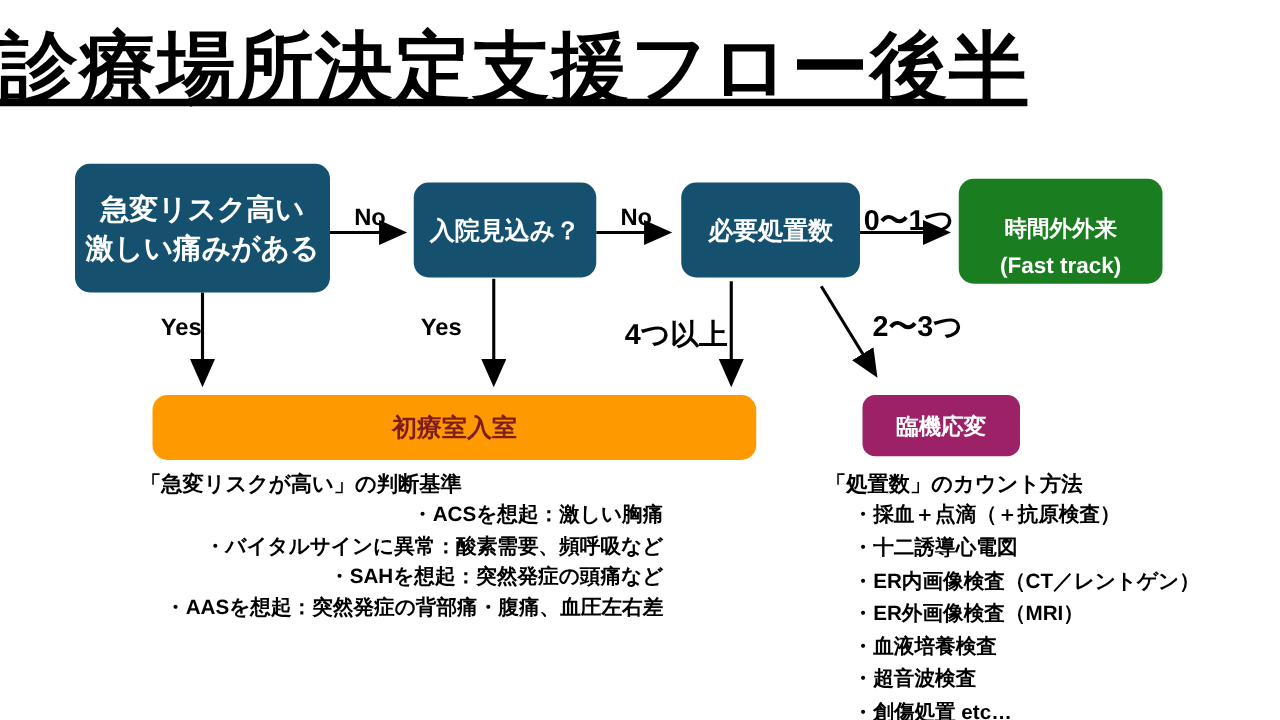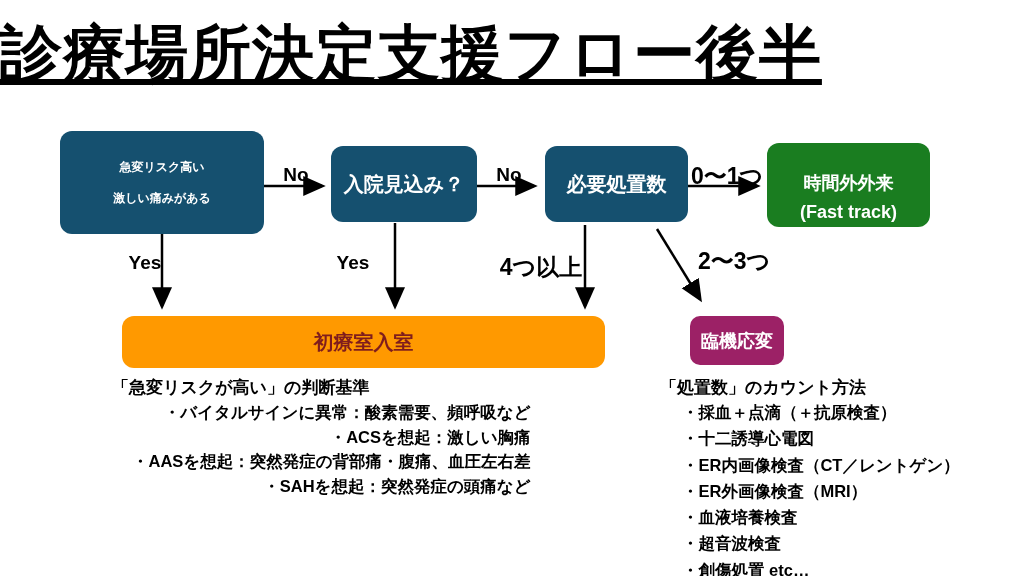--- a/index.html
+++ b/index.html
@@ -9,26 +9,26 @@
   }
   .title{
     position:absolute;left:0;top:12px;width:1024px;
     font-size:62px;font-weight:600;letter-spacing:1px;white-space:nowrap;text-decoration:underline;
   }
   .box{
     position:absolute;border-radius:12px;display:flex;flex-direction:column;
     align-items:center;justify-content:center;text-align:center;
     color:#ffffff;font-weight:700;box-sizing:border-box;
   }
-  .box-risk{left:60px;top:131px;width:204px;height:103px;font-size:12px;line-height:31px;}
+  .box-risk{left:60px;top:131px;width:204px;height:103px;font-size:23px;line-height:31px;}
   .box-admission{left:331px;top:146px;width:146px;height:76px;font-size:20px;}
   .box-procedure{left:545px;top:146px;width:143px;height:76px;font-size:20px;}
   .box-fasttrack{left:767px;top:143px;width:163px;height:84px;font-size:18px;line-height:29px;justify-content:flex-end;}
   .box-triage{left:122px;top:316px;width:483px;height:52px;font-size:20px;color:#7f1d1d;}
-  .box-flexible{left:690px;top:316px;width:94px;height:49px;font-size:18px;border-radius:10px;}
+  .box-flexible{left:690px;top:316px;width:126px;height:49px;font-size:18px;border-radius:10px;}
   .edge-label{
     position:absolute;font-weight:700;white-space:nowrap;
     transform:translateX(-50%);font-size:19px;
   }
   .edge-label.jp{font-size:23px;}
   .arrows{position:absolute;left:0;top:0;pointer-events:none;}
   .notes{position:absolute;font-weight:600;}
   .notes-heading{font-size:17px;white-space:nowrap;}
   .notes-items{position:absolute;white-space:nowrap;font-size:16.5px;}
   .notes-left .notes-items{left:20px;top:24px;}
@@ -88,24 +88,24 @@
   <div class="edge-label" style="left:509px;top:164px;">No</div>
   <div class="edge-label jp" style="left:727px;top:161px;">0〜1つ</div>
   <div class="edge-label" style="left:145px;top:252px;">Yes</div>
   <div class="edge-label" style="left:353px;top:252px;">Yes</div>
   <div class="edge-label jp" style="left:541px;top:252px;">4つ以上</div>
   <div class="edge-label jp" style="left:734px;top:246px;">2〜3つ</div>
 
   <div class="notes notes-left" style="left:112px;top:376px;text-align:right;">
     <div class="notes-heading">「急変リスクが高い」の判断基準</div>
     <div class="notes-items">
+      <div class="note-item">・ACSを想起：激しい胸痛</div>
       <div class="note-item">・バイタルサインに異常：酸素需要、頻呼吸など</div>
-      <div class="note-item">・ACSを想起：激しい胸痛</div>
+      <div class="note-item">・SAHを想起：突然発症の頭痛など</div>
       <div class="note-item">・AASを想起：突然発症の背部痛・腹痛、血圧左右差</div>
-      <div class="note-item">・SAHを想起：突然発症の頭痛など</div>
     </div>
   </div>
 
   <div class="notes notes-right" style="left:660px;top:376px;">
     <div class="notes-heading">「処置数」のカウント方法</div>
     <div class="notes-items">
       <div class="note-item">・採血＋点滴（＋抗原検査）</div>
       <div class="note-item">・十二誘導心電図</div>
       <div class="note-item">・ER内画像検査（CT／レントゲン）</div>
       <div class="note-item">・ER外画像検査（MRI）</div>

